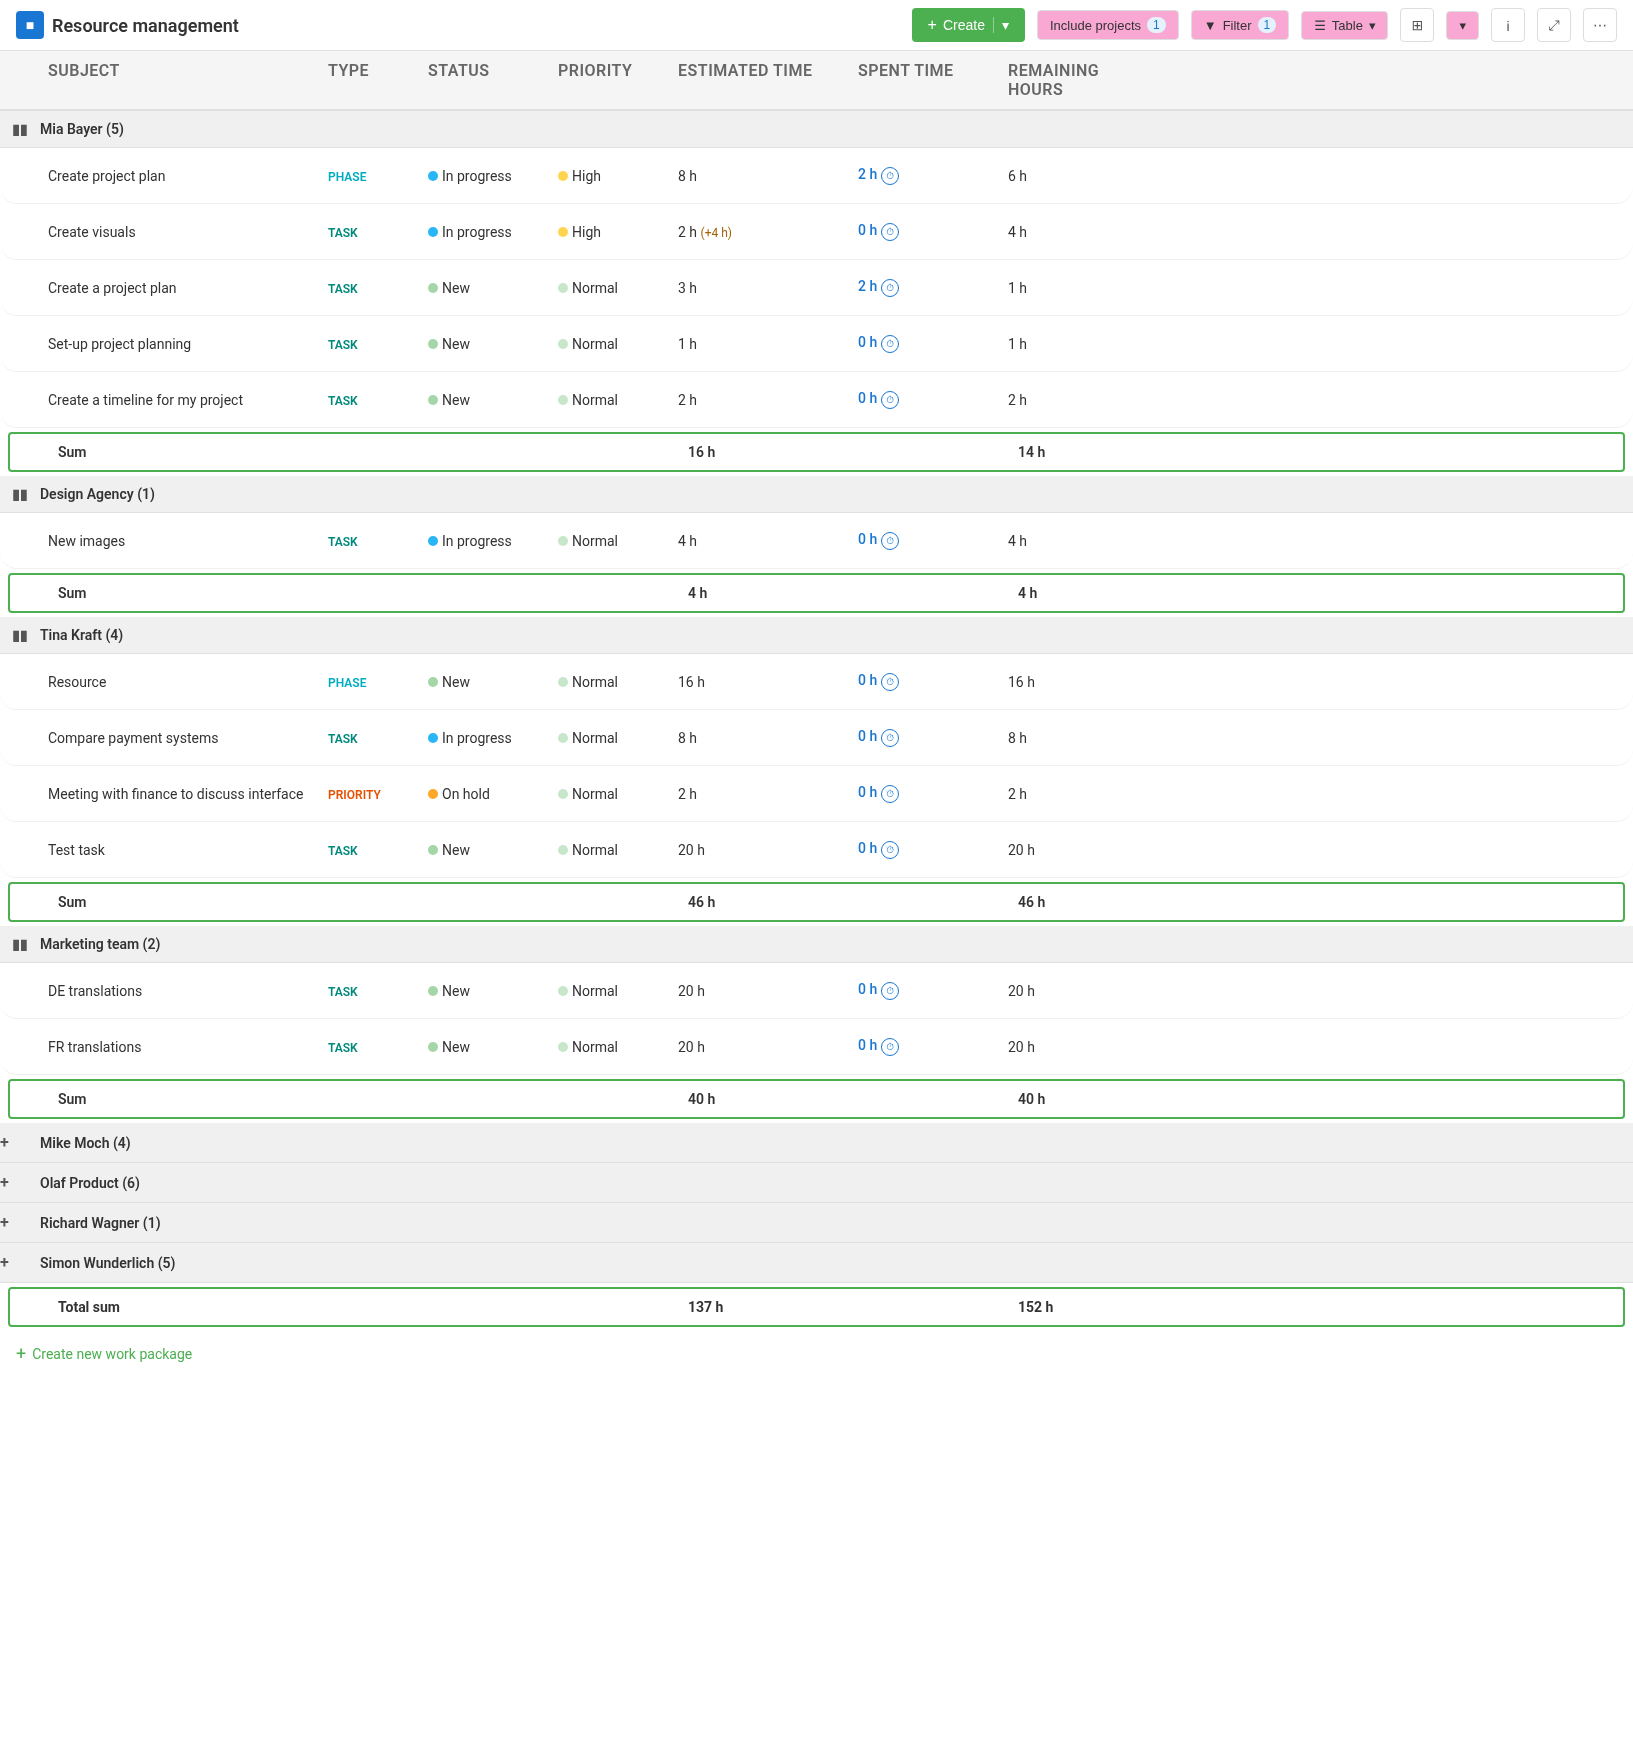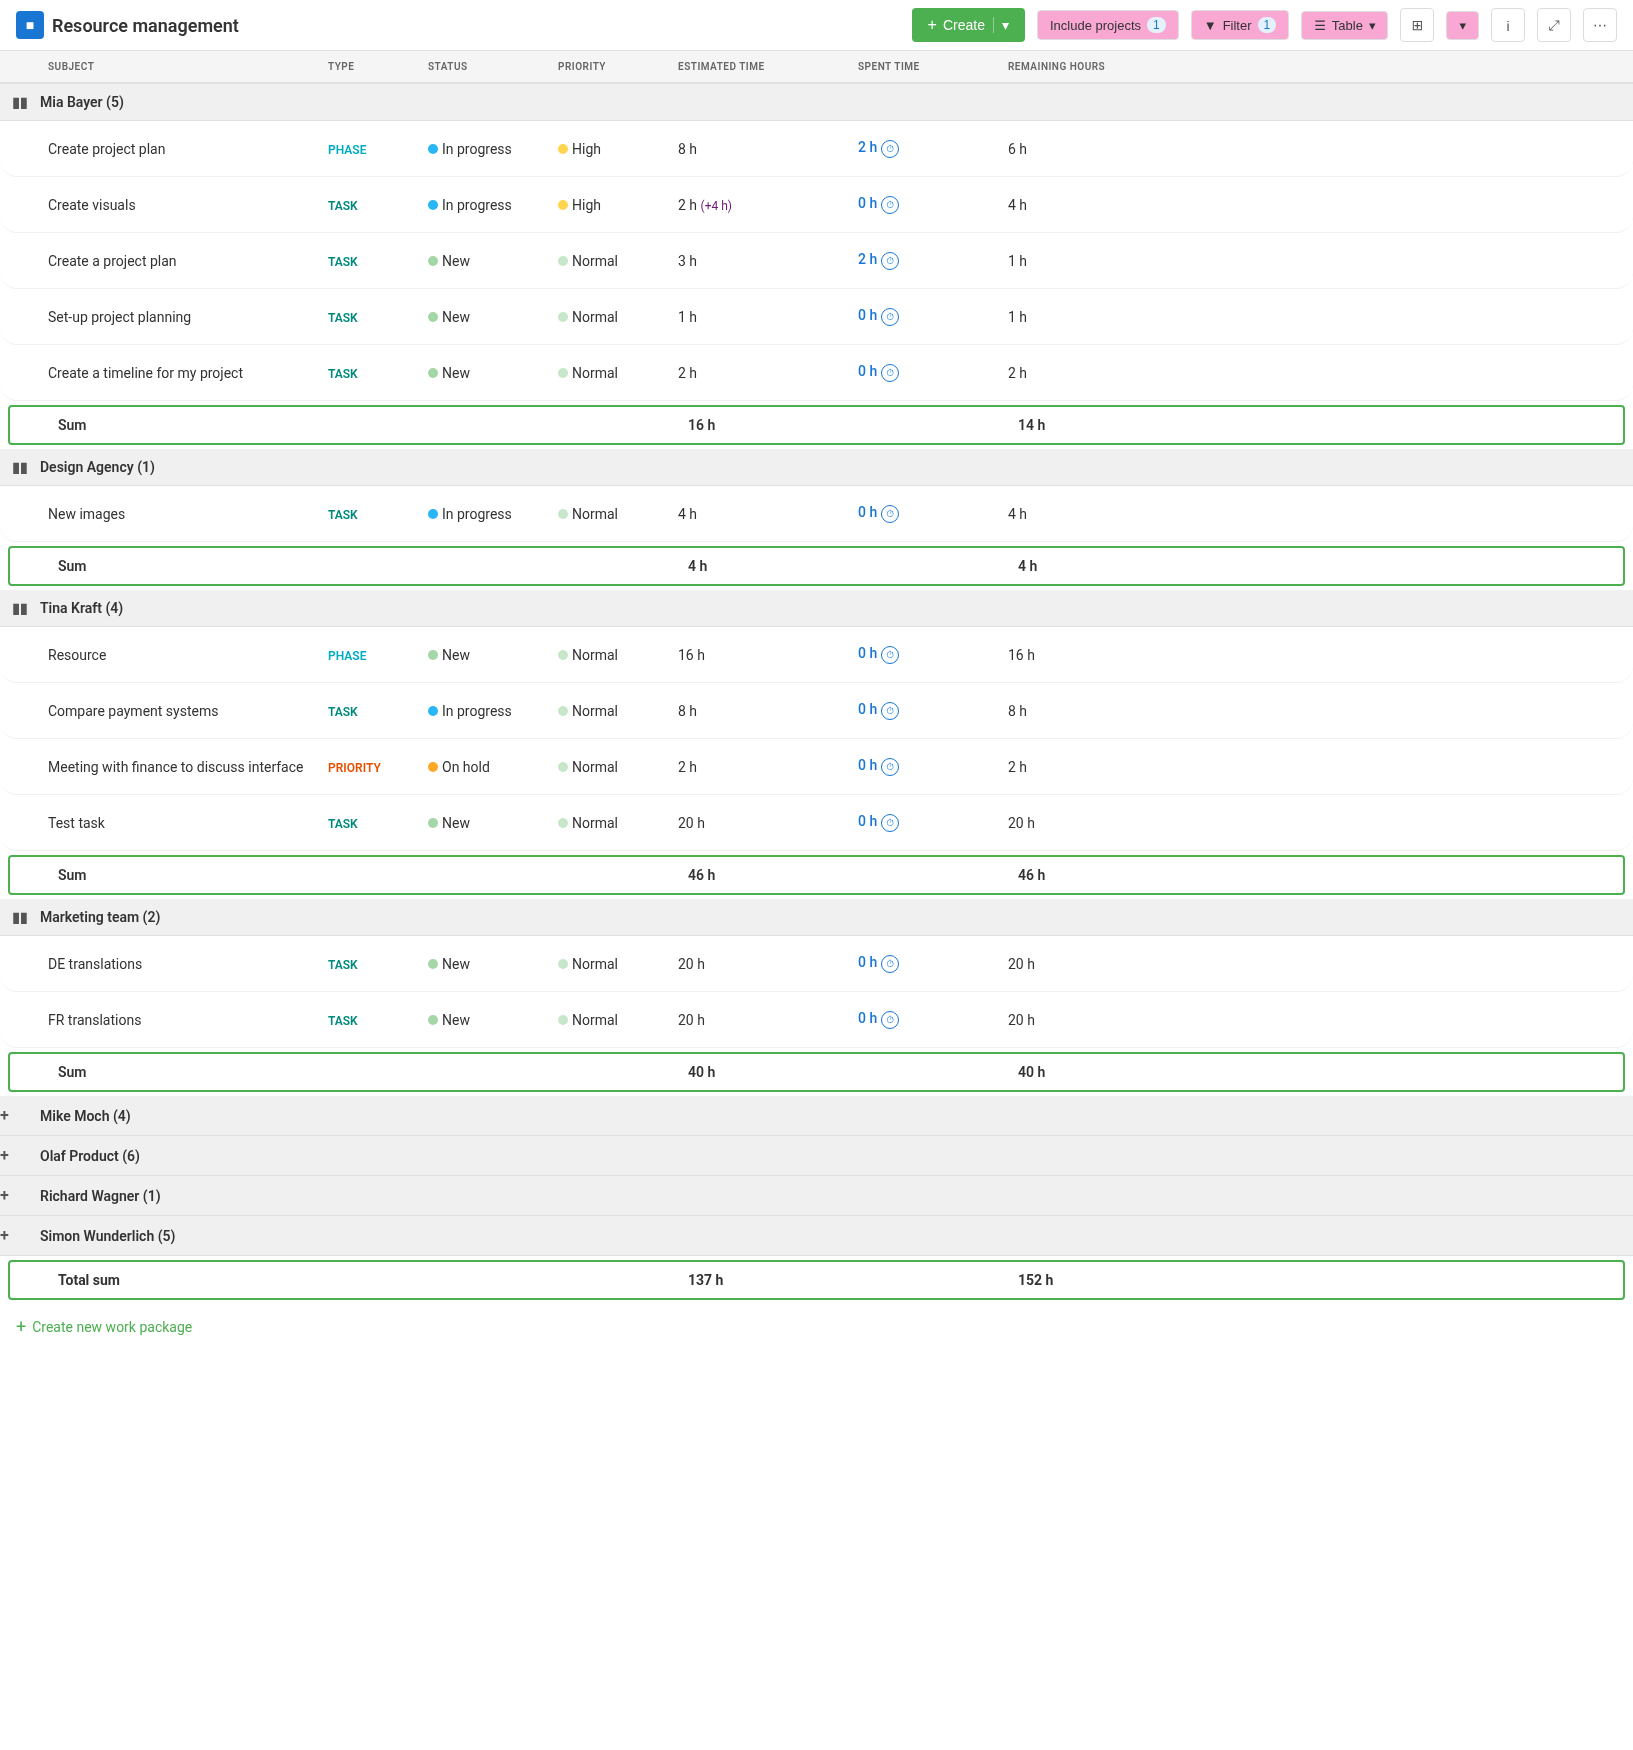--- a/index.html
+++ b/index.html
@@ -93,21 +93,21 @@
     .main-content {
       padding: 0;
     }
     .table-header {
       display: grid;
       grid-template-columns: 40px 280px 100px 130px 120px 180px 150px 160px;
       background: #f5f5f5;
       border-bottom: 2px solid #e0e0e0;
       padding: 10px 0;
       font-weight: 600;
-      font-size: 10px;
+      font-size: 16px;
       color: #666;
       text-transform: uppercase;
       letter-spacing: 0.5px;
     }
     .table-header > div {
       padding: 0 8px;
     }
     .group-header {
       display: grid;
       grid-template-columns: 40px 1fr;
@@ -186,21 +186,21 @@
       justify-content: center;
       width: 18px;
       height: 18px;
       border: 1.5px solid #1976d2;
       border-radius: 50%;
       color: #1976d2;
       font-size: 10px;
       margin-left: 4px;
       cursor: pointer;
     }
-    .overrun { color: #701a75; font-size: 12px; }
+    .overrun { color: #a16207; font-size: 12px; }
     .create-link {
       display: flex;
       align-items: center;
       gap: 6px;
       color: #4caf50;
       padding: 12px 16px;
       cursor: pointer;
       font-size: 14px;
       text-decoration: none;
     }

